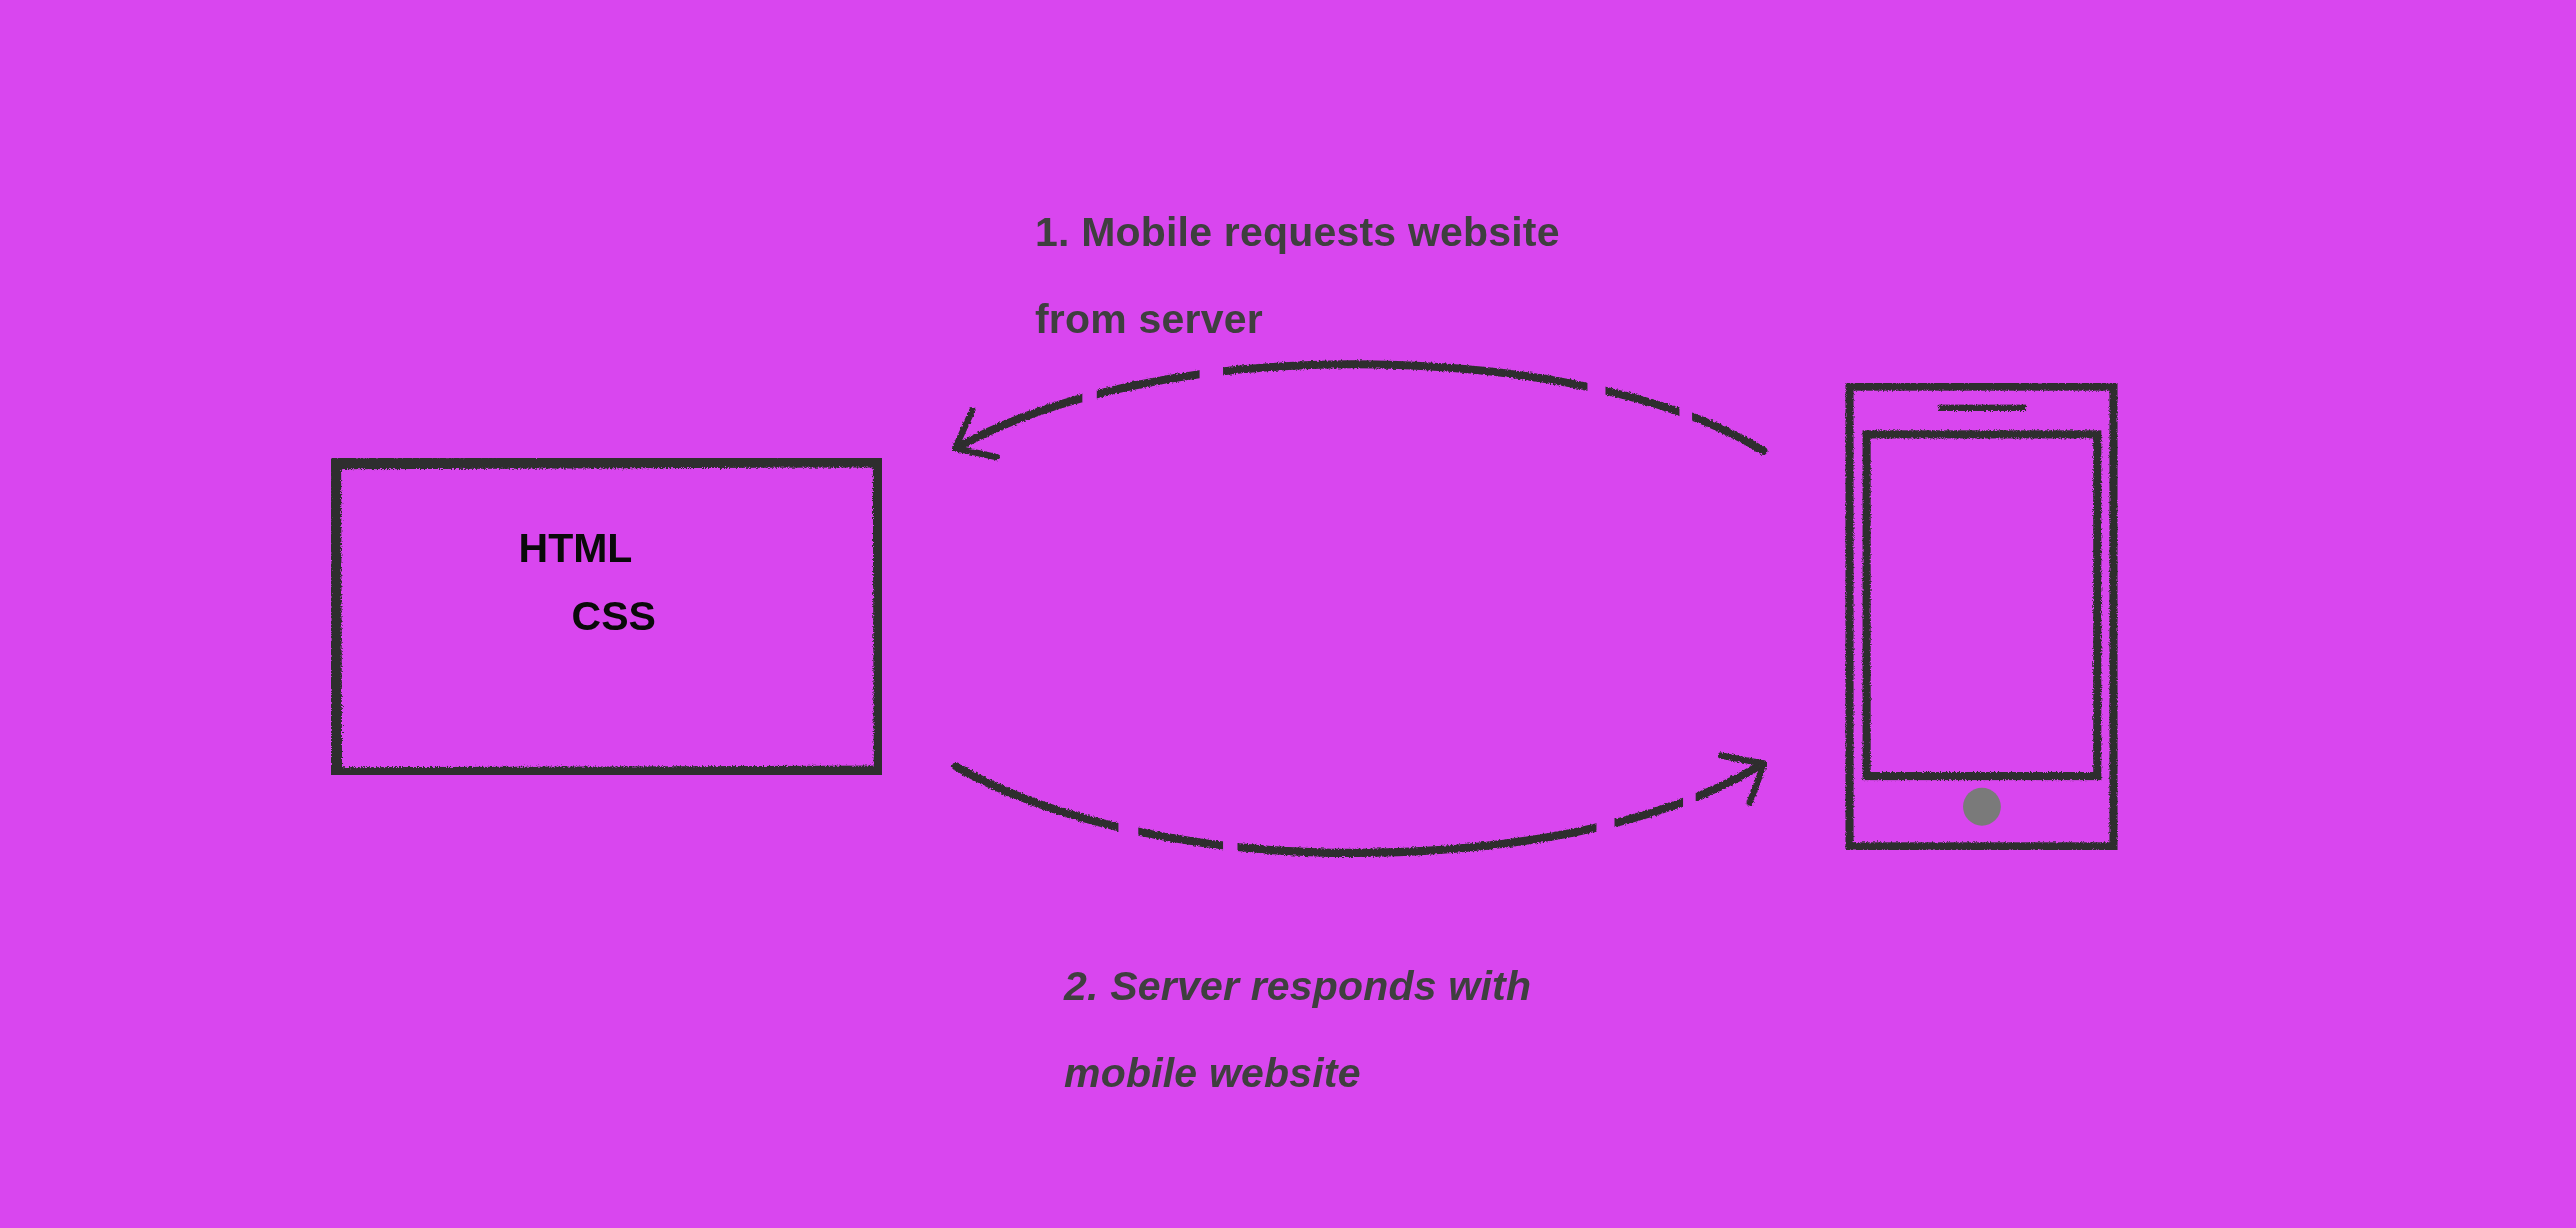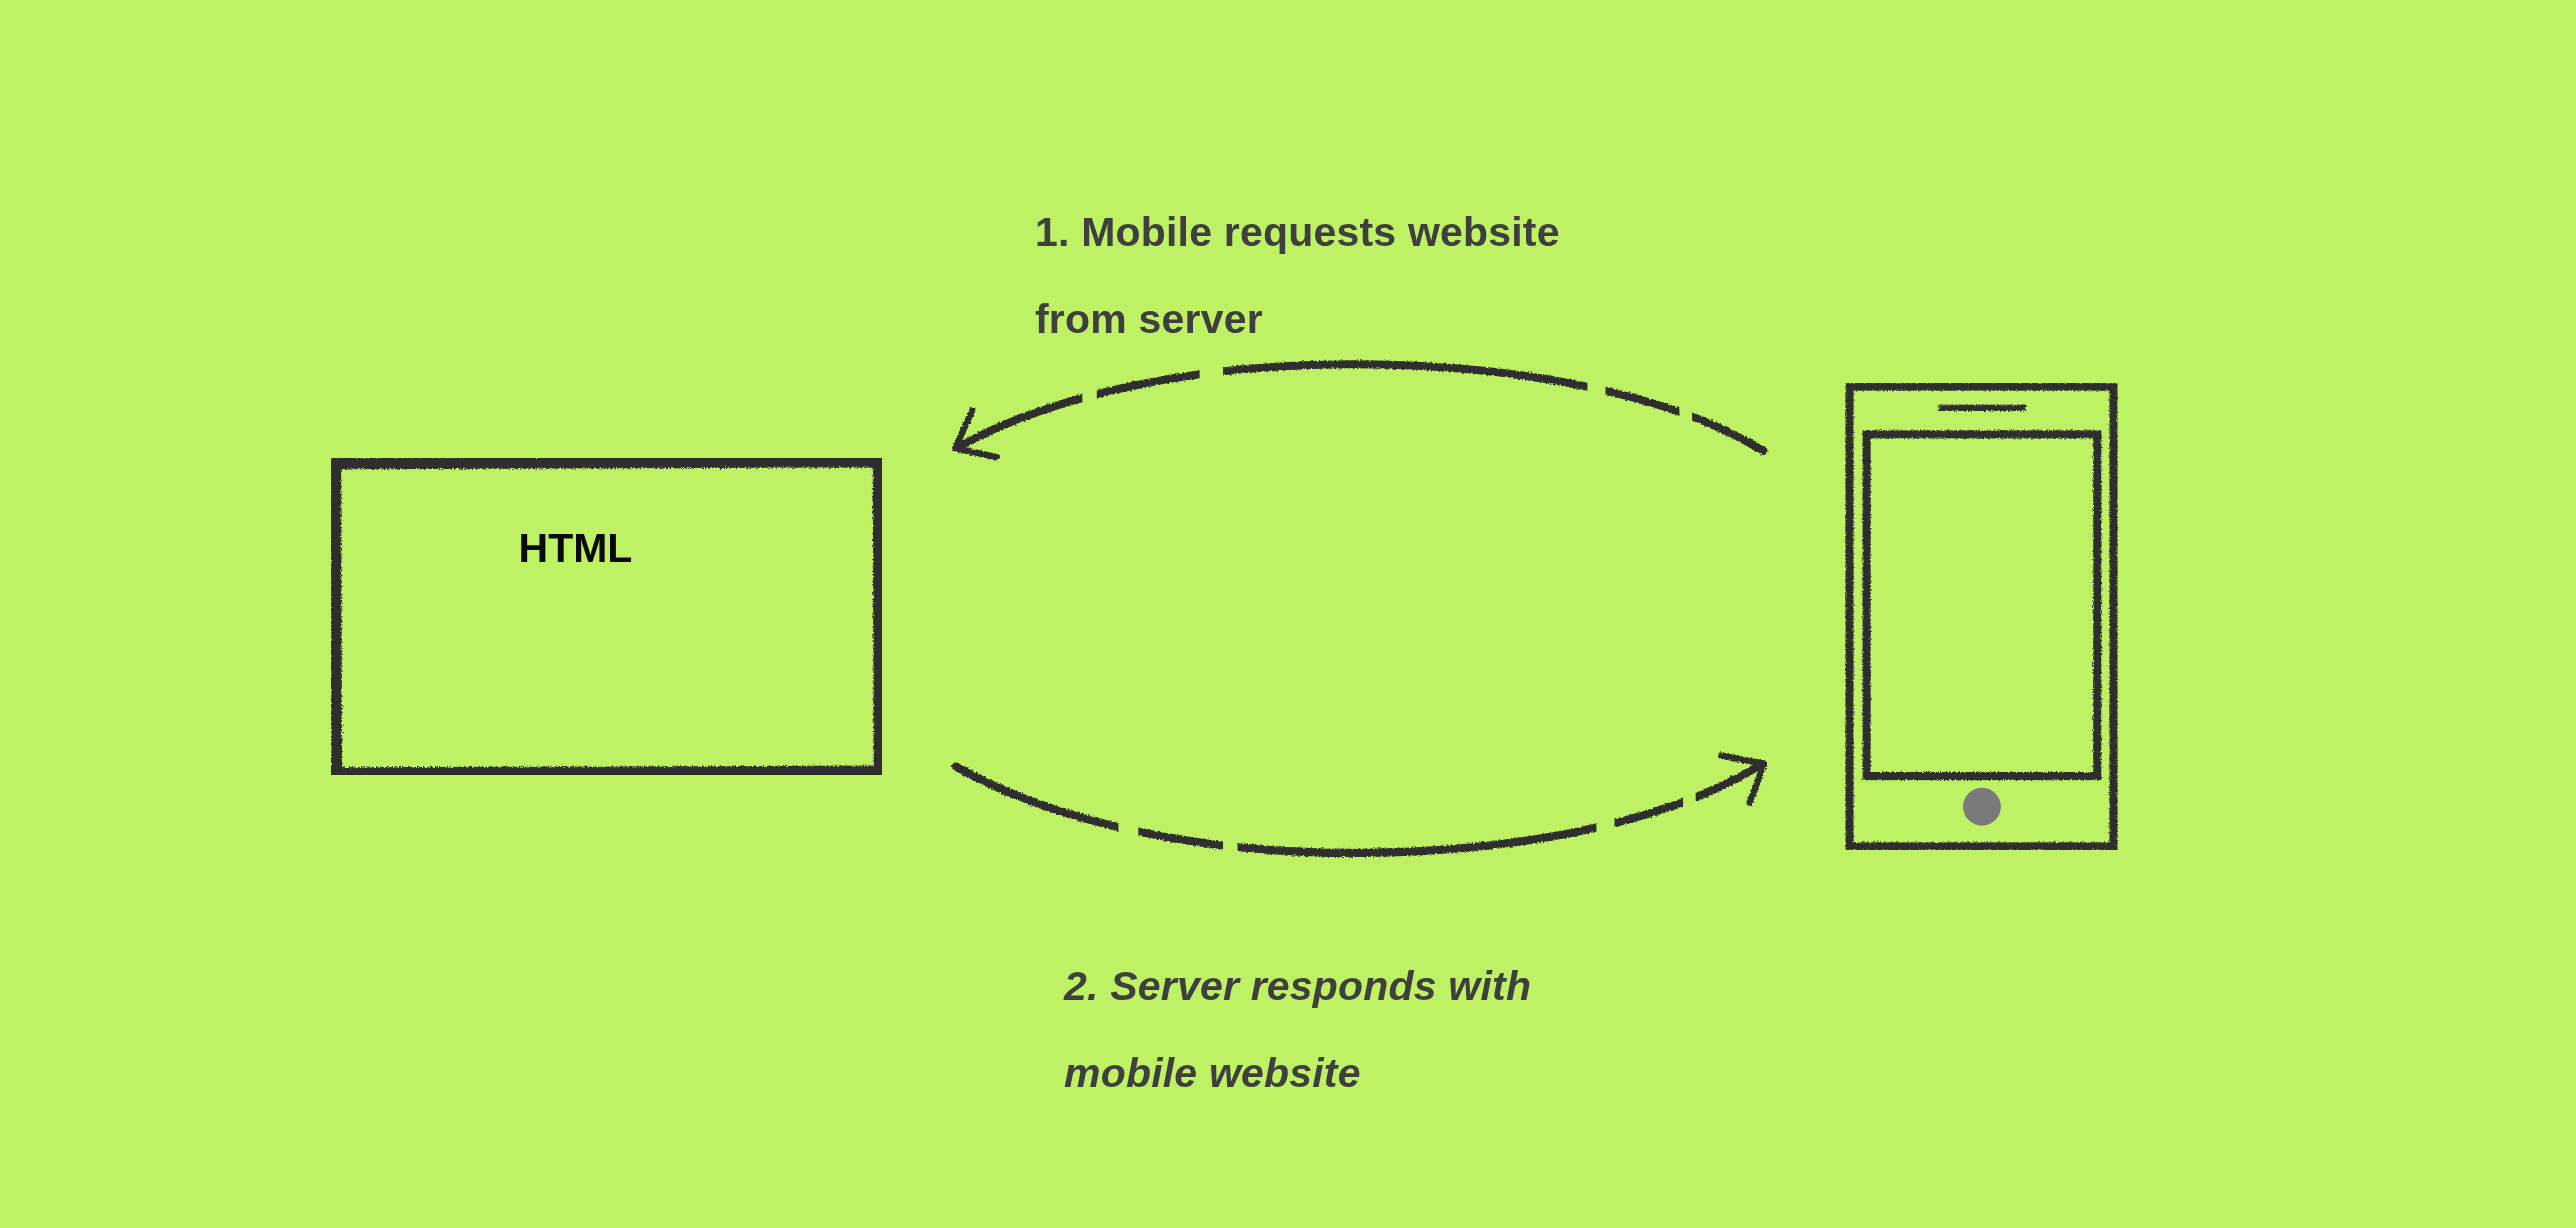--- a/index.html
+++ b/index.html
@@ -4,21 +4,21 @@
 <style>
   html, body {
     margin: 0;
     padding: 0;
     background: #ffffff;
   }
   #canvas {
     position: relative;
     width: 2576px;
     height: 1228px;
-    background: #bef264;
+    background: #d946ef;
     overflow: hidden;
     font-family: "Liberation Sans", sans-serif;
   }
 
   
   .step-label {
     position: absolute;
     color: #3f3f3f;
     font-size: 41px;
     line-height: 1.06;
@@ -126,20 +126,21 @@
       <g filter="url(#roughen-a)">
         <path d="M 3 6 L 596 4" stroke="#2e2e2e" stroke-width="13" fill="none" stroke-linecap="square"></path>
         <path d="M 594 4 L 595 348" stroke="#2e2e2e" stroke-width="12" fill="none" stroke-linecap="square"></path>
         <path d="M 596 348 L 5 350" stroke="#2e2e2e" stroke-width="13" fill="none" stroke-linecap="square"></path>
         <path d="M 6 349 L 5 9" stroke="#2e2e2e" stroke-width="12" fill="none" stroke-linecap="square"></path>
       </g>
     </svg>
 
     <div id="server-stack">
       <span class="tech t0">HTML</span>
+      <span class="tech t2">CSS</span>
     </div>
   </div>
 
   <div id="phone">
     <svg class="sketch-frame" viewBox="0 0 303 518" preserveAspectRatio="none">
       <defs>
         <filter id="roughen-b" x="-8%" y="-8%" width="116%" height="116%">
           <feTurbulence type="fractalNoise" baseFrequency="0.70" numOctaves="4" seed="19" result="n2"></feTurbulence>
           <feDisplacementMap in="SourceGraphic" in2="n2" scale="4.4" xChannelSelector="R" yChannelSelector="G"></feDisplacementMap>
         </filter>

